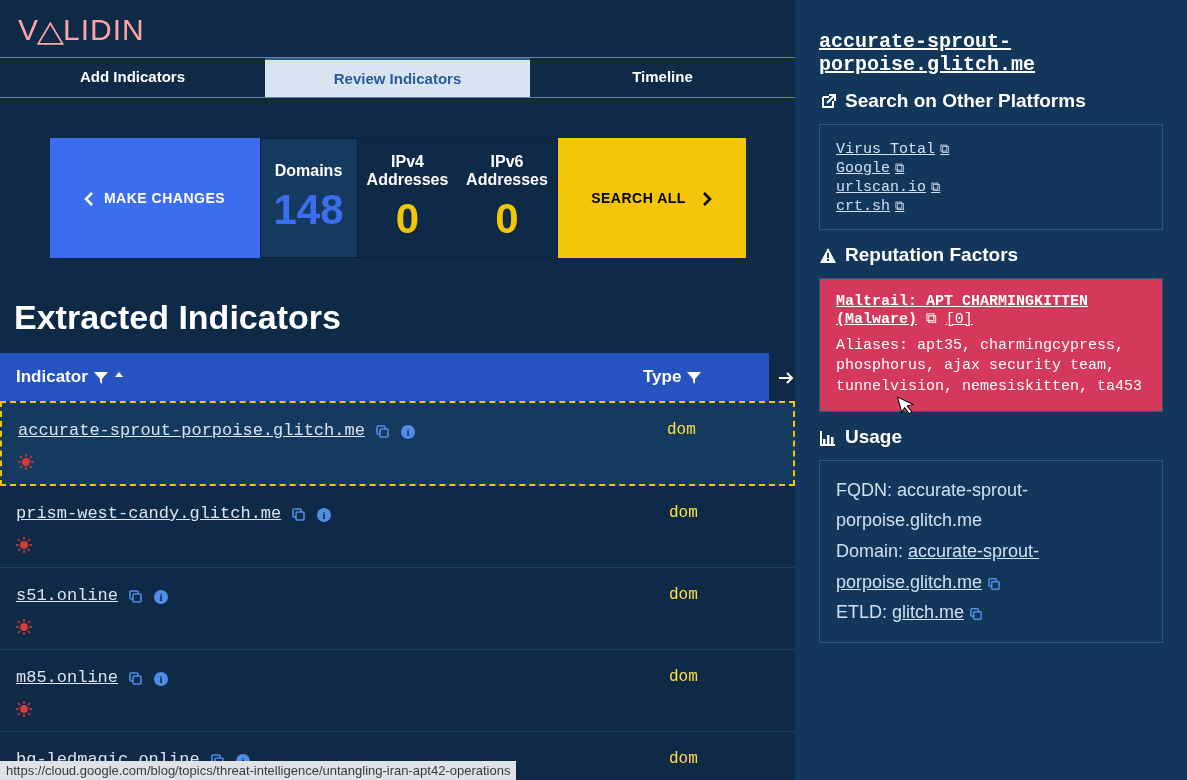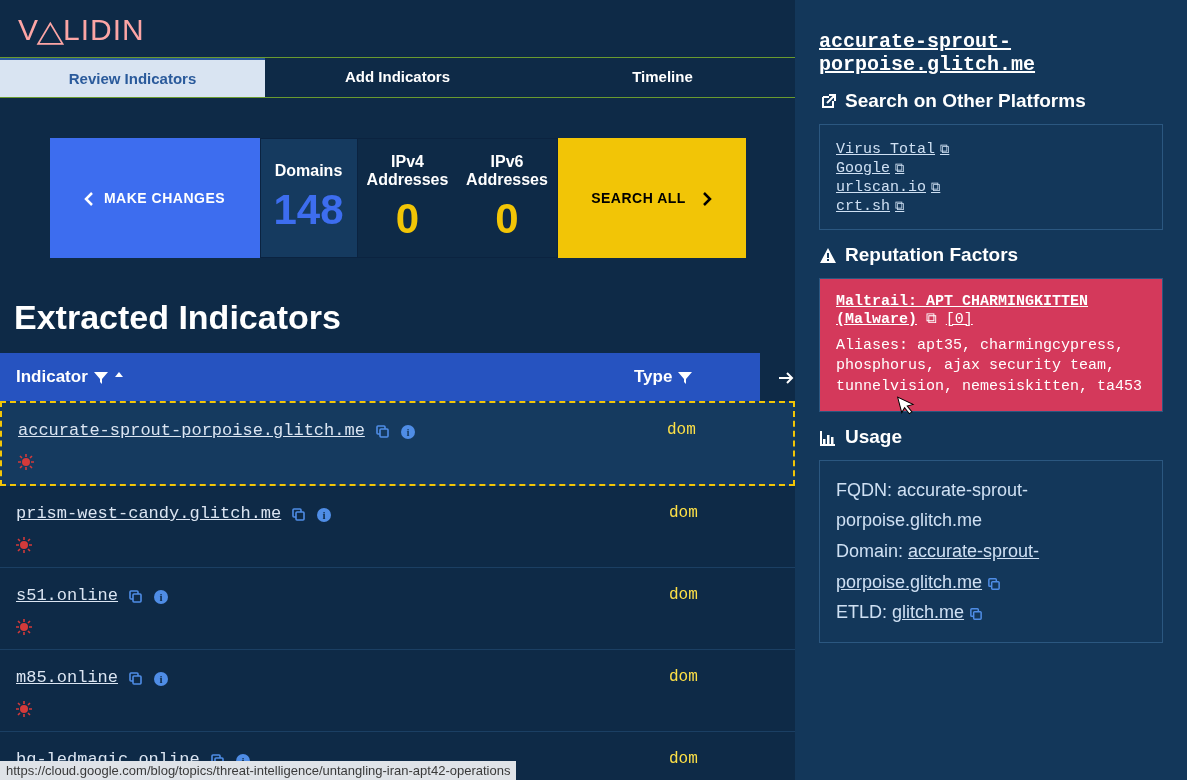--- a/index.html
+++ b/index.html
@@ -36,21 +36,21 @@
 .ipv6-box { border-right: 1px solid #0b2340; }
 .search-all { background: #f2c506; color: #000; width: 188px; cursor: pointer; font-weight: 800; font-size: 14px; letter-spacing: 0.5px; }
 .search-all-inner { display: flex; align-items: center; gap: 16px; }
 .stat-label { color: #fff; font-weight: 700; font-size: 16px; text-align: center; }
 .stat-num { font-weight: 800; font-size: 42px; margin-top: 6px; }
 .num-blue { color: #3d6def; }
 .num-yellow { color: #f2c506; }
 
 
 .section-title { font-size: 34px; font-weight: 800; padding: 10px 14px 16px 14px; }
-.indicator-header-wrap { display: flex; align-items: center; gap: 9px; }
+.indicator-header-wrap { display: flex; align-items: center; }
 .indicator-table-head { background: #2653c0; display: flex; padding: 14px 16px; width: 790px; }
 .arrow-right { margin-left: 8px; font-size: 20px; cursor: pointer; }
 .th { font-weight: 700; font-size: 17px; display: flex; align-items: center; gap: 6px; }
 .th-indicator { flex: 1; }
 .th-type { width: 110px; }
 .rows { overflow: hidden; }
 .row { display: flex; padding: 18px 16px 14px 16px; border-bottom: 1px solid #1b3f63; position: relative; }
 .row-selected { border: 2px dashed #f2c506; background: #153a5f; }
 .cell-indicator { flex: 1; display: flex; flex-wrap: wrap; align-items: center; gap: 10px; }
 .cell-type { width: 110px; font-family: "Courier New", monospace; font-size: 16px; color: #fde047; }
@@ -86,22 +86,22 @@
 </style>
 </head>
 <body>
 
 <div class="main">
   <div class="left">
     <div class="logo">
       <span class="logo-text">V<span style="display:inline-block;transform:scaleX(1.2) translateY(1px);">△</span>LIDIN</span>
     </div>
     <div class="tabs">
+      <div class="tab inactive">Add Indicators</div>
       <div class="tab active">Review Indicators</div>
-      <div class="tab inactive">Add Indicators</div>
       <div class="tab inactive">Timeline</div>
     </div>
 
     <div class="stats-wrap">
       <div class="stats">
         <div class="stat-box make-changes">
           <div class="make-changes-inner">
             <span>
               <svg width="10" height="14" viewBox="0 0 10 14">
                   <path d="M8 1 L2 7 L8 13" stroke="#fff" stroke-width="2.5" fill="none"></path>

